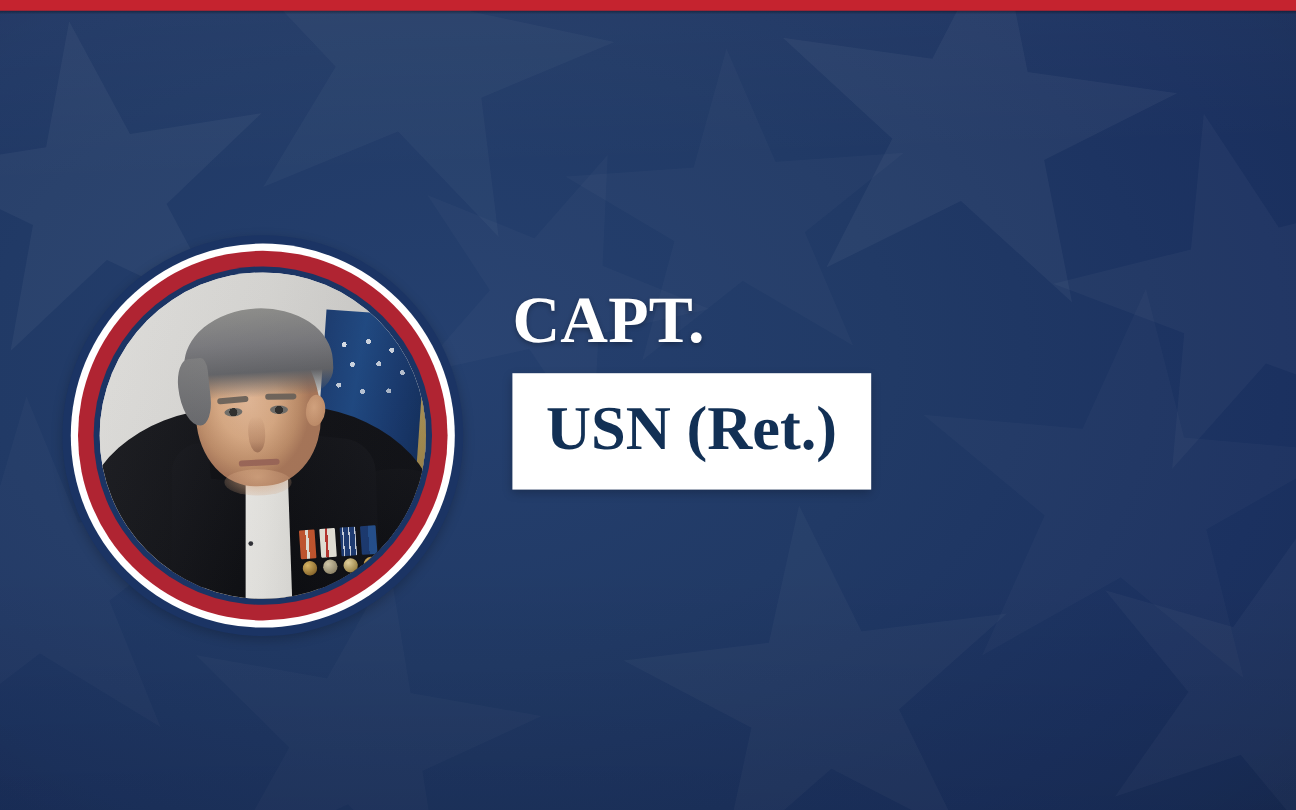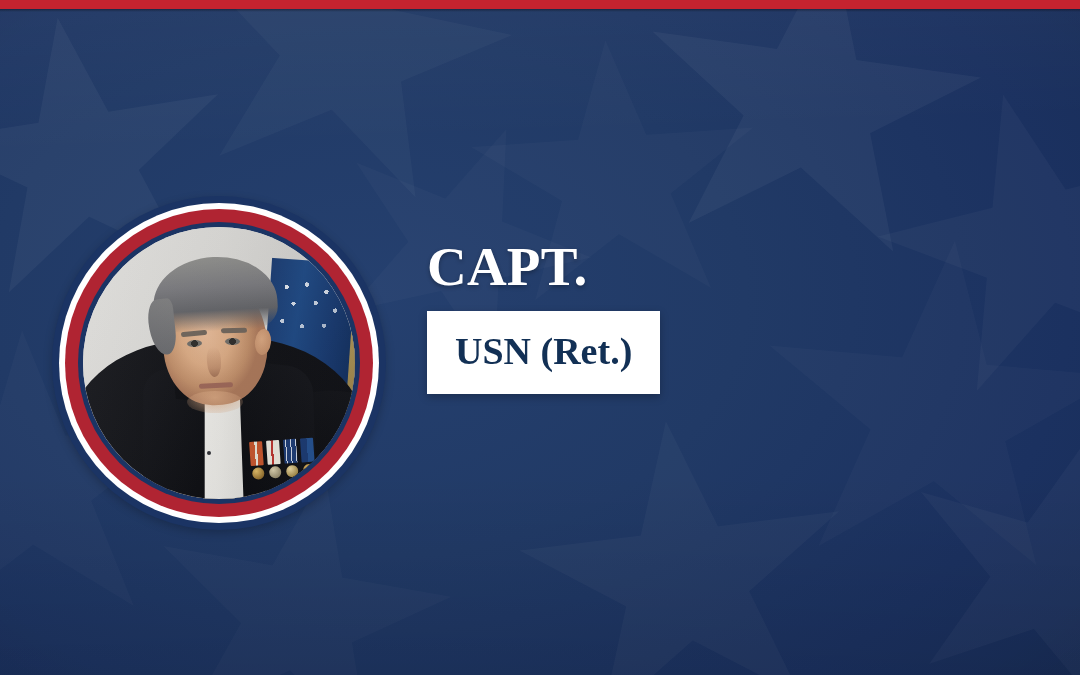--- a/index.html
+++ b/index.html
@@ -367,21 +367,21 @@
   }
   .name .l2 { letter-spacing: -0.4px; }
 
   .badge {
     display: inline-block;
     margin-top: 14px;
     background: #ffffff;
     color: #123055;
     font-family: "Liberation Serif", serif;
     font-weight: bold;
-    font-size: 38px;
+    font-size: 52px;
     line-height: 1;
     padding: 21px 28px 24px 28px;
     box-shadow: 0 3px 8px rgba(0,0,0,0.25);
     white-space: nowrap;
   }
 </style>
 </head>
 <body>
 
 <div id="stage">

